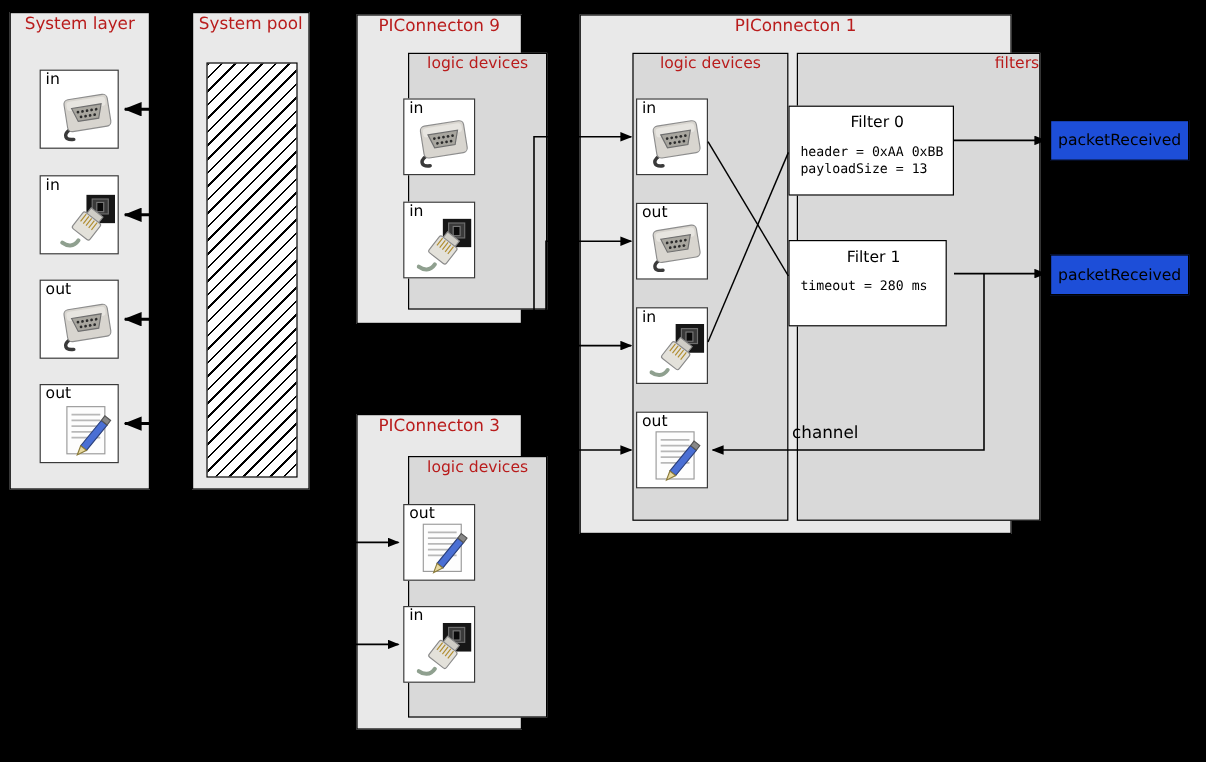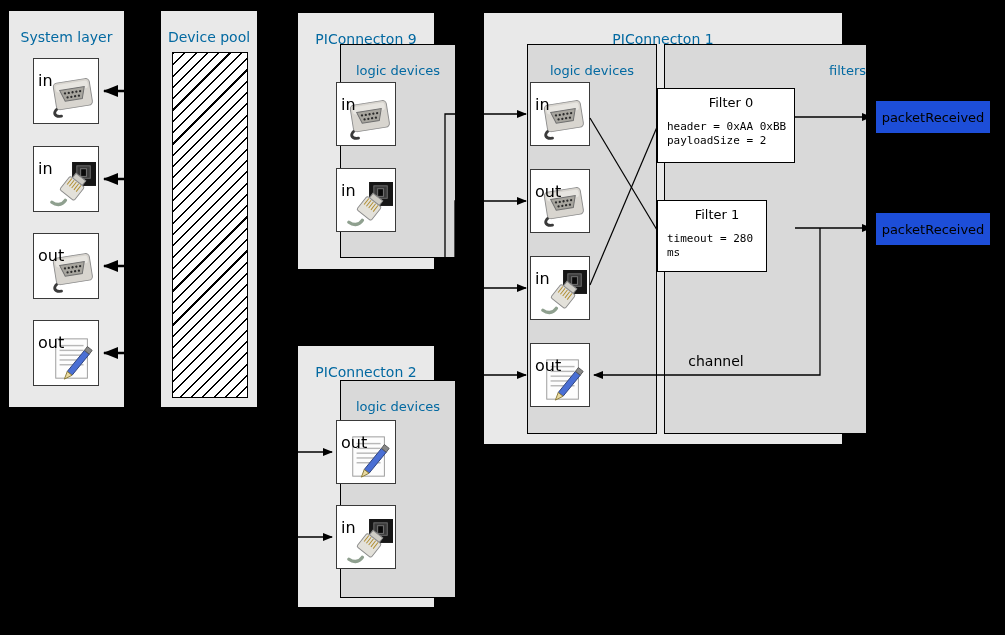--- a/index.html
+++ b/index.html
@@ -1,39 +1,39 @@
 <!DOCTYPE html>
 <html><head>
 <meta charset="utf-8">
 <style>
   * { margin:0; padding:0; box-sizing:border-box; }
   html,body { background:#000; }
   body { font-family:"DejaVu Sans","Liberation Sans",sans-serif; color:#000; }
   .canvas { position:relative; width:1005px; height:635px; background:#000; overflow:hidden; }
 
   .panel { position:absolute; background:#e9e9e9; border:1px solid #000; z-index:1; }
-  .panel-title { text-align:center; padding-top:18px; font-size:14px; color:#0369a1; white-space:nowrap; }
+  .panel-title { text-align:center; padding-top:1px; font-size:14px; color:#b91c1c; white-space:nowrap; }
   .inner-panel { position:absolute; background:#d9d9d9; border:1px solid #000; z-index:2;margin-left:32px; }
 
   .device { position:absolute; background:#fff; border:1px solid #3a3a3a; z-index:3; }
-  .dev-label { position:absolute; top:12px; left:4px; font-size:16px; z-index:2; }
+  .dev-label { position:absolute; top:0px; left:4px; font-size:13px; z-index:2; }
   .dev-icon { position:absolute; right:2px; bottom:3px; width:46px; height:46px; z-index:1; }
 
   .filter-box { position:absolute; background:#fff; border:1px solid #000; z-index:3; }
   .filter-title { text-align:center; padding-top:6px; font-size:13px;padding-left:10px; }
   .filter-params { margin-top:10px; padding-left:9px; font-size:11px; line-height:14px;
                    font-family:"DejaVu Sans Mono","Liberation Mono",monospace; }
 
   .event-box { position:absolute; background:#1d4ed8; border:1px solid #000; z-index:3;
                display:flex; align-items:center; justify-content:center; font-size:13px; }
 
   .hatch { position:absolute; border:1px solid #000; z-index:2; background-color:#fff;
            background-image:repeating-linear-gradient(-45deg, transparent 0 6.5px, #000 6.5px 8px); }
 
-  .channel-label { position:absolute; z-index:4; font-size:14px; text-align:center; }
+  .channel-label { position:absolute; z-index:4; font-size:14px; }
 
   .overlay { position:absolute; left:0; top:0; z-index:10; pointer-events:none; }
   .defs-hidden { position:absolute; width:0; height:0; overflow:hidden; }
 </style>
 </head>
 <body>
 
 <svg class="defs-hidden" aria-hidden="true">
   <defs>
     <symbol id="icon-serial" viewBox="0 0 48 48">
@@ -112,21 +112,21 @@
       </svg>
   </div>
   <div class="device" style="left:33px; top:320px; width:66px; height:66px;">
     <span class="dev-label">out</span>
     <svg class="dev-icon">
         <use href="#icon-script"></use>
       </svg>
   </div>
 
   <div class="panel" style="left:160px; top:10px; width:98px; height:398px;">
-    <div class="panel-title">Device pool</div>
+    <div class="panel-title">System pool</div>
   </div>
   <div class="hatch" style="left:172px; top:52px; width:76px; height:346px;"></div>
 
   <div class="panel" style="left:297px; top:12px; width:138px; height:258px;">
     <div class="panel-title">PIConnecton 9</div>
   </div>
   <div class="inner-panel" style="left:308px; top:44px; width:116px; height:214px;">
     <div class="panel-title" style="font-size:13px;">logic devices</div>
   </div>
   <div class="device" style="left:336px; top:82px; width:60px; height:64px;">
@@ -136,21 +136,21 @@
       </svg>
   </div>
   <div class="device" style="left:336px; top:168px; width:60px; height:64px;">
     <span class="dev-label">in</span>
     <svg class="dev-icon">
         <use href="#icon-ethernet"></use>
       </svg>
   </div>
 
   <div class="panel" style="left:297px; top:345px; width:138px; height:263px;">
-    <div class="panel-title">PIConnecton 2</div>
+    <div class="panel-title">PIConnecton 3</div>
   </div>
   <div class="inner-panel" style="left:308px; top:380px; width:116px; height:218px;">
     <div class="panel-title" style="font-size:13px;">logic devices</div>
   </div>
   <div class="device" style="left:336px; top:420px; width:60px; height:64px;">
     <span class="dev-label">out</span>
     <svg class="dev-icon">
         <use href="#icon-script"></use>
       </svg>
   </div>
@@ -193,24 +193,24 @@
     <span class="dev-label">out</span>
     <svg class="dev-icon">
         <use href="#icon-script"></use>
       </svg>
   </div>
 
   <div class="filter-box" style="left:657px; top:88px; width:138px; height:75px;">
     <div class="filter-title">Filter 0</div>
     <div class="filter-params">
       <div>header = 0xAA 0xBB</div>
-      <div>payloadSize = 2</div>
+      <div>payloadSize = 13</div>
     </div>
   </div>
-  <div class="filter-box" style="left:657px; top:200px; width:110px; height:72px;">
+  <div class="filter-box" style="left:657px; top:200px; width:132px; height:72px;">
     <div class="filter-title">Filter 1</div>
     <div class="filter-params">
       <div>timeout = 280 ms</div>
     </div>
   </div>
 
   <div class="channel-label" style="left:660px; top:353px; width:112px;">channel</div>
 
   <div class="event-box" style="left:875px; top:100px; width:116px; height:34px;">
     <span>packetReceived</span>

